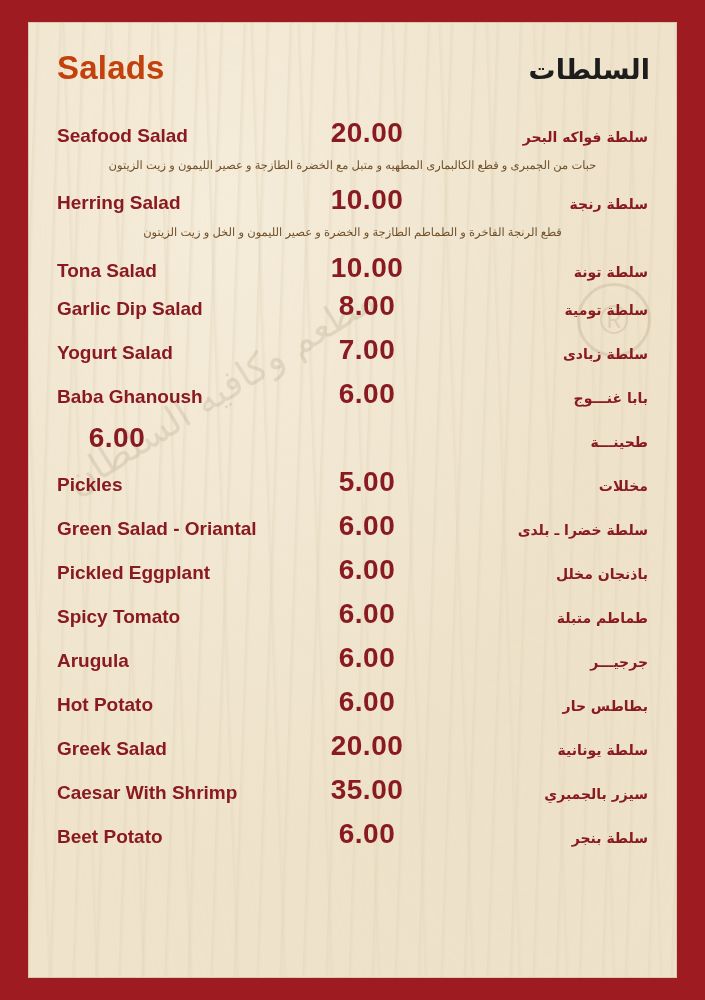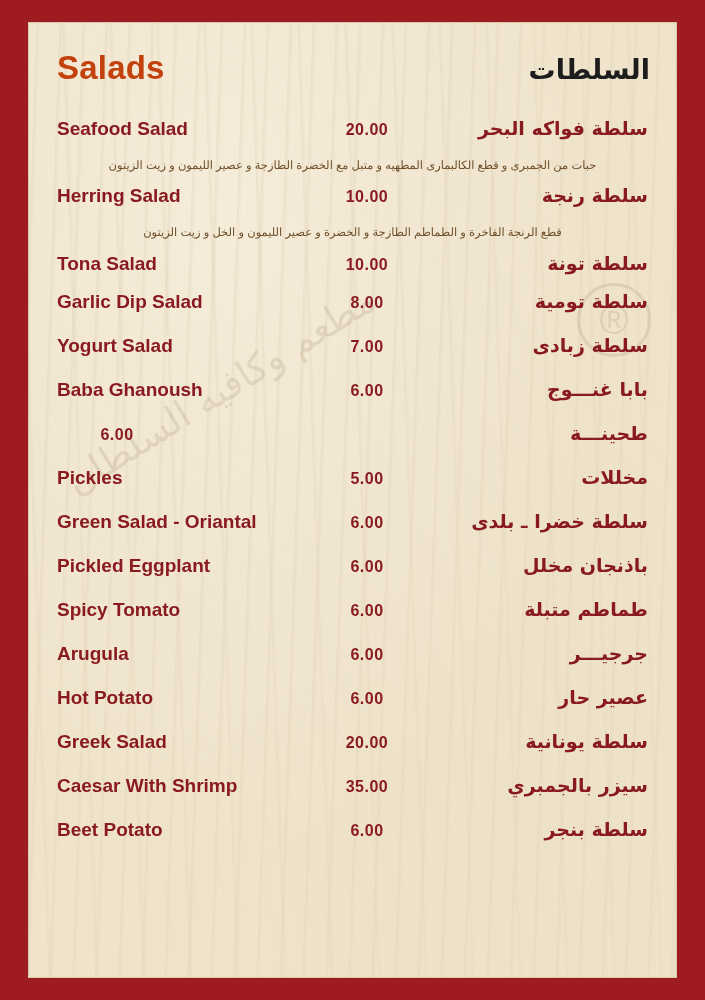--- a/index.html
+++ b/index.html
@@ -117,29 +117,29 @@
   .item-row.with-desc { height: 38px; }
   .name-en {
     color: #8a1a22;
     font-size: 19px;
     font-weight: bold;
     flex: 0 0 250px;
     white-space: nowrap;
   }
   .price {
     color: #8a1a22;
-    font-size: 16px;
+    font-size: 28px;
     font-weight: bold;
     flex: 0 0 120px;
     text-align: center;
     letter-spacing: .5px;
   }
   .name-ar {
     color: #8a1a22;
-    font-size: 19px;
+    font-size: 14px;
     font-weight: bold;
     flex: 1 1 auto;
     text-align: right;
     direction: rtl;
     font-family: "DejaVu Sans", sans-serif;
   }
   .desc-ar {
     color: #6f4f2a;
     font-size: 11.5px;
     direction: rtl;
@@ -238,21 +238,21 @@
 
       <div class="item-row">
         <div class="name-en">Arugula</div>
         <div class="price">6.00</div>
         <div class="name-ar">جرجيـــر</div>
       </div>
 
       <div class="item-row">
         <div class="name-en">Hot Potato</div>
         <div class="price">6.00</div>
-        <div class="name-ar">عصير حار</div>
+        <div class="name-ar">بطاطس حار</div>
       </div>
 
       <div class="item-row">
         <div class="name-en">Greek Salad</div>
         <div class="price">20.00</div>
         <div class="name-ar">سلطة يونانية</div>
       </div>
 
       <div class="item-row">
         <div class="name-en">Caesar With Shrimp</div>

